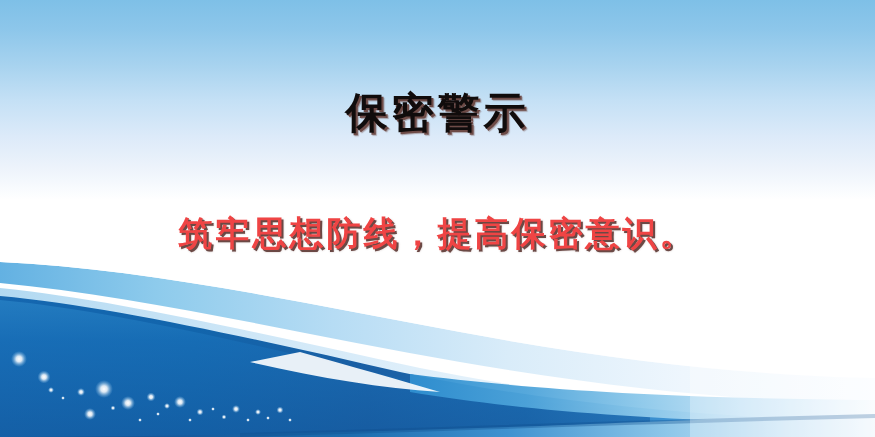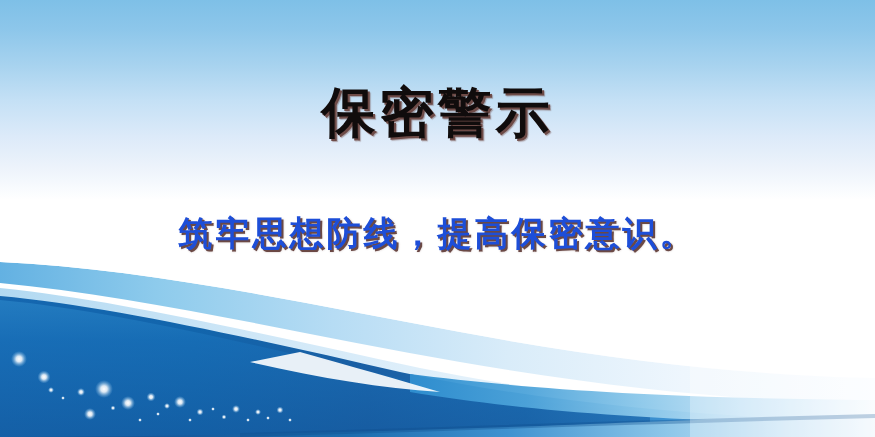--- a/index.html
+++ b/index.html
@@ -44,40 +44,40 @@
     height: 437px;
     z-index: 6;
   }
 
   .title {
     position: absolute;
     top: 82px;
     left: 0;
     width: 875px;
     text-align: center;
-    font-size: 54px;
+    font-size: 42px;
     line-height: 62px;
     font-weight: bold;
     letter-spacing: 4px;
     color: #100c0c;
     text-shadow: 2px 2px 0 #6e4b47, 3px 3px 1px rgba(110,75,71,0.45);
     white-space: nowrap;
   }
 
   .subtitle {
     position: absolute;
     top: 210px;
     left: 0;
     width: 875px;
     text-align: center;
     font-size: 34px;
     line-height: 46px;
     font-weight: bold;
     letter-spacing: 3px;
-    color: #1d4ed8;
+    color: #ef4444;
     text-shadow: 2px 2px 0 #6b4945, 2px 2px 2px rgba(107,73,69,0.4);
     white-space: nowrap;
   }
 
   
   .waves {
     position: absolute;
     left: 0; top: 0;
     width: 875px;
     height: 437px;

